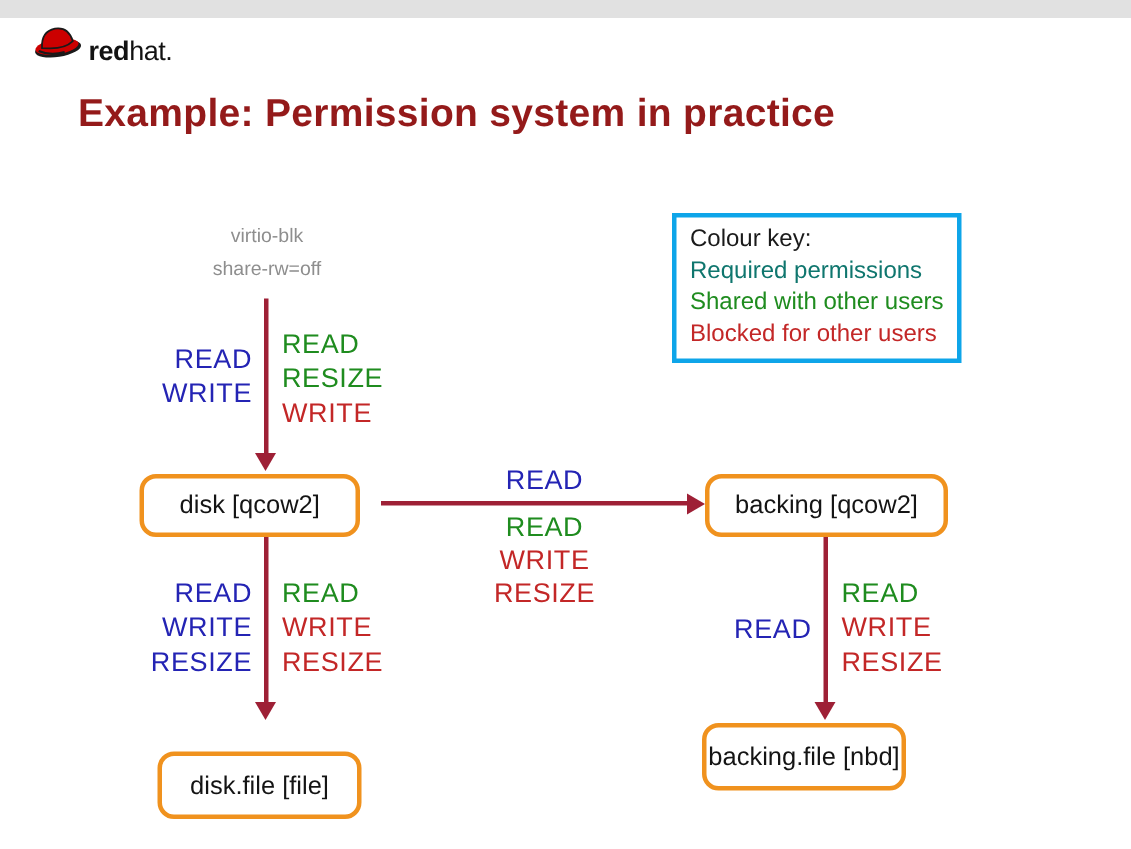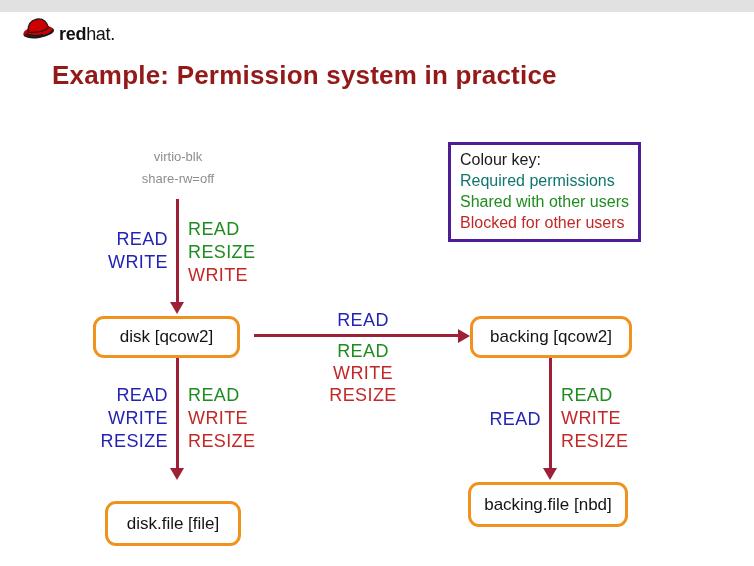--- a/index.html
+++ b/index.html
@@ -17,21 +17,21 @@
   .slide-title{
     position:absolute;left:52px;top:60px;
     font-size:26px;font-weight:bold;color:#941a1a;letter-spacing:0.2px;
   }
   .muted-label{
     position:absolute;left:98px;top:146px;width:160px;
     text-align:center;color:#8e8e8e;font-size:13px;line-height:22px;
   }
   .key-box{
     position:absolute;left:448px;top:142px;
-    border:3px solid #4c1d95;background:#fff;
+    border:3px solid #0ea5e9;background:#fff;
     padding:4px 9px 6px 9px;
     font-size:16px;line-height:21px;color:#1a1a1a;
     white-space:nowrap;
   }
   .node{
     position:absolute;
     border:3.5px solid #f0921e;border-radius:11px;background:#fff;
     display:flex;align-items:center;justify-content:center;
     font-size:17px;color:#141414;box-sizing:border-box;
   }
@@ -137,17 +137,17 @@
 
   <div class="perm-col ta-right" style="left:441px;top:408px;width:100px;">
     <div style="color: rgb(36, 36, 180);">READ</div>
   </div>
   <div class="perm-col" style="left:561px;top:384px;">
     <div style="color: rgb(31, 140, 31);">READ</div>
     <div style="color: rgb(195, 39, 39);">WRITE</div>
     <div style="color: rgb(195, 39, 39);">RESIZE</div>
   </div>
 
-  <div class="node" style="left:468px;top:482px;width:160px;height:45px;justify-content:center;">
+  <div class="node" style="left:468px;top:482px;width:136px;height:45px;justify-content:center;">
     <span>backing.file [nbd]</span>
   </div>
 
 </div>
 
 </body></html>

